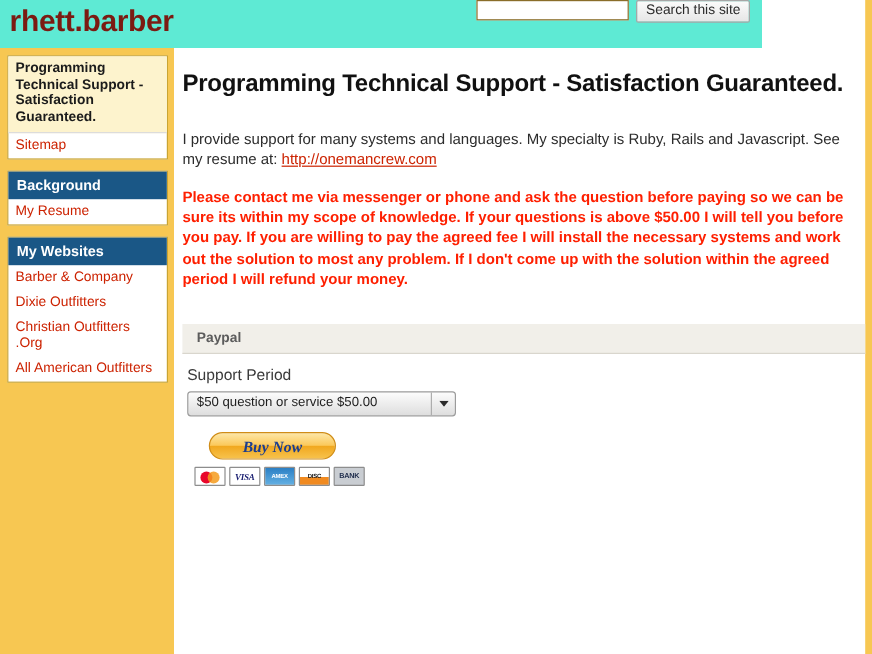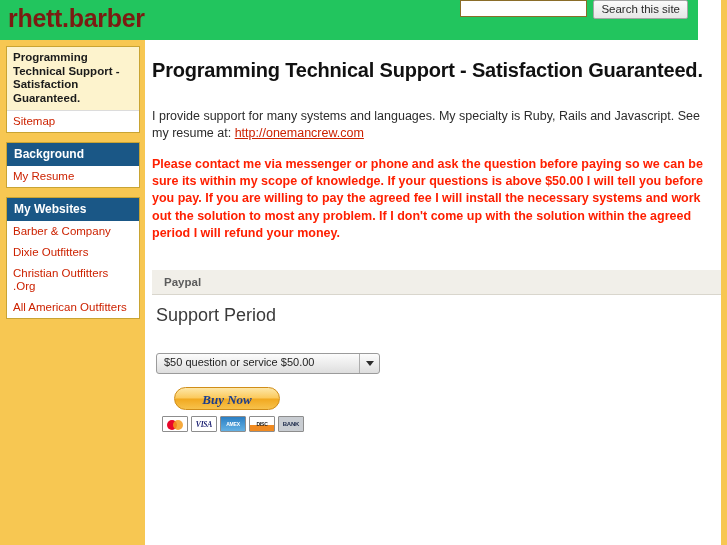--- a/index.html
+++ b/index.html
@@ -35,23 +35,23 @@
     right: 0; top: 0;
     width: 6px;
     height: 545px;
     background: #f7c752;
   }
 
   
   .header {
     position: absolute;
     left: 0; top: 0;
-    width: 698px;
+    width: 635px;
     height: 40px;
-    background: #22c55e;
+    background: #5eead4;
     box-sizing: border-box;
   }
   .site-title {
     position: absolute;
     left: 8px;
     top: 4px;
     font-size: 25px;
     font-weight: bold;
     color: #7b1b12;
     letter-spacing: -0.3px;
@@ -188,23 +188,23 @@
     color: #5c5c5c;
     font-weight: bold;
     font-size: 11.5px;
     padding: 6px 0 6px 12px;
     box-sizing: border-box;
   }
   .paypal-body {
     padding: 10px 0 0 4px;
   }
   .field-label {
-    font-size: 18px;
+    font-size: 13px;
     color: #3a3a3a;
-    margin-bottom: 27px;
+    margin-bottom: 6px;
   }
   .select-box {
     position: relative;
     display: inline-block;
     width: 224px;
     height: 21px;
     box-sizing: border-box;
     border: 1px solid #9b9b9b;
     border-radius: 3px;
     background: linear-gradient(#fcfcfc, #dedede);

